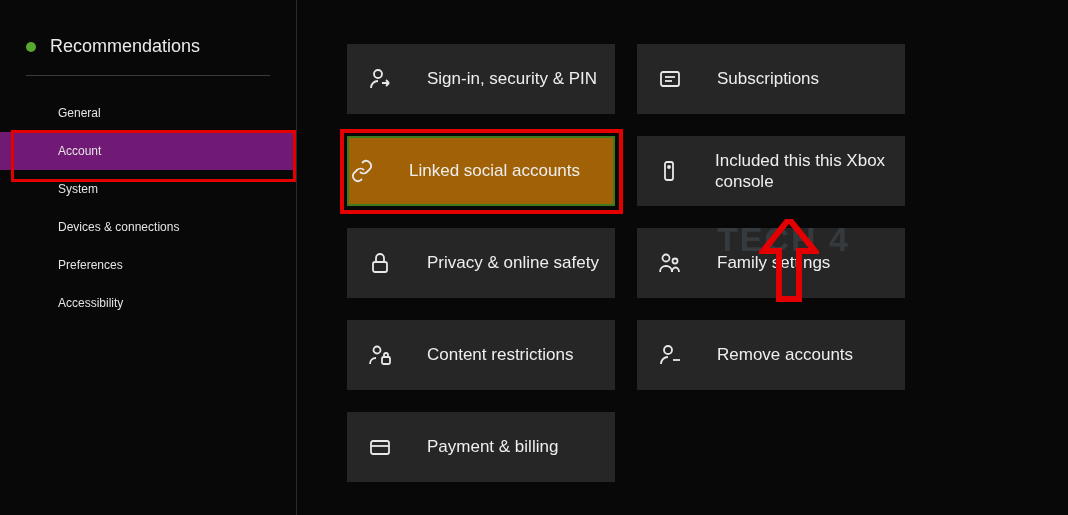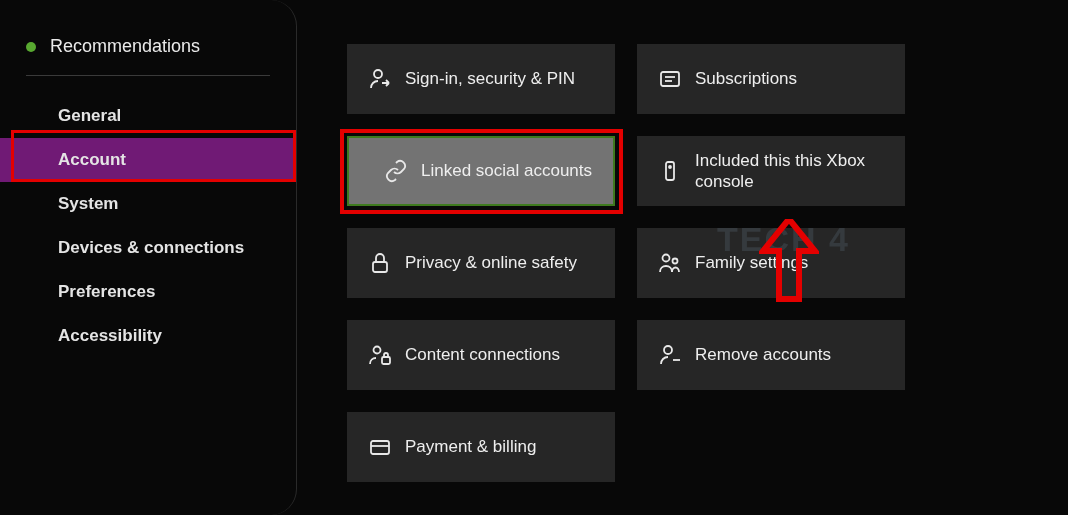--- a/index.html
+++ b/index.html
@@ -6,48 +6,48 @@
     html,body { width:1068px; height:515px; background:#080808; font-family:"Segoe UI",Arial,sans-serif; color:#e8e8e8; overflow:hidden; }
     .app { display:flex; width:100%; height:100%; }
 
     
     .sidebar { width:297px; padding:36px 0 0 0; border-right:1px solid #2a2a2a; }
     .sidebar-header { display:flex; align-items:center; padding:0 0 18px 26px; }
     .dot { width:10px; height:10px; border-radius:50%; background:#58a830; margin-right:14px; }
     .sidebar-title { font-size:18px; font-weight:400; color:#eaeaea; }
     .divider { height:1px; background:#3a3a3a; margin:0 26px 18px 26px; }
     .nav { list-style:none; }
-    .nav li { padding:12px 0 12px 58px; font-size:17px; font-weight:700; color:#e4e4e4; cursor:default; position:relative; }
+    .nav li { padding:12px 0 12px 58px; font-size:12px; font-weight:400; color:#e4e4e4; cursor:default; position:relative; }
     .nav li.selected { background:#701a75; }
     .red-box-side { position:absolute; border:3px solid #e40000; pointer-events:none; left:11px; top:130px; width:285px; height:52px; }
 
     
     .main { flex:1; padding:44px 0 0 50px; position:relative; }
     .tile-grid { display:flex; flex-direction:column; gap:22px; }
     .tile-row { display:flex; gap:22px; }
-    .tile { width:268px; height:70px; background:#262626; display:flex; align-items:center; padding:0 0 0 20px; gap:12px; cursor:default; }
-    .tile.highlight { background:#737373; border:2px solid #3e7a1e; padding-left:34px; }
+    .tile { width:268px; height:70px; background:#262626; display:flex; align-items:center; padding:0 0 0 20px; gap:34px; cursor:default; }
+    .tile.highlight { background:#a16207; border:2px solid #3e7a1e; padding-left:0; }
     .tile .icon { width:26px; display:flex; justify-content:center; align-items:center; }
     .tile svg { stroke:#e8e8e8; fill:none; }
     .tile-label { font-size:17px; color:#eee; line-height:1.25; max-width:190px; }
 
     
     .red-box-tile { position:absolute; border:4px solid #e40000; pointer-events:none; left:43px; top:129px; width:283px; height:85px; }
     .red-arrow { position:absolute; left:462px; top:219px; pointer-events:none; }
     .red-arrow svg { display:block; }
 
     
     .watermark { position:absolute; left:420px; top:220px; font-size:34px; font-weight:800; color:rgba(120,150,170,0.18); letter-spacing:2px; pointer-events:none; white-space:nowrap; }
   </style>
 </head>
 <body>
 
 <div class="app">
 
-  <div class="sidebar" style="position:relative;border-radius:26px;">
+  <div class="sidebar" style="position:relative;">
     <div class="sidebar-header">
       <span class="dot"></span>
       <span class="sidebar-title">Recommendations</span>
     </div>
     <div class="divider"></div>
     <ul class="nav">
       <li>General</li>
       <li class="selected">Account</li>
       <li>System</li>
       <li>Devices &amp; connections</li>
@@ -132,21 +132,21 @@
       <div class="tile-row">
         <div class="tile">
           <span class="icon">
             <svg width="24" height="24" viewBox="0 0 24 24" stroke-width="1.8">
               <circle cx="9" cy="7" r="3.5"></circle>
                 <path d="M2 21c0-3.5 2.5-6 6-6"></path>
                 <rect x="14" y="14" width="8" height="7" rx="1.5"></rect>
                 <path d="M16 14v-2a2 2 0 0 1 4 0v2"></path>
             </svg>
           </span>
-          <span class="tile-label">Content connections</span>
+          <span class="tile-label">Content restrictions</span>
         </div>
         <div class="tile">
           <span class="icon">
             <svg width="24" height="24" viewBox="0 0 24 24" stroke-width="1.8">
               <circle cx="10" cy="7" r="4"></circle>
                 <path d="M3 21c0-4 3-7 7-7"></path>
                 <line x1="15" y1="17" x2="22" y2="17"></line>
             </svg>
           </span>
           <span class="tile-label">Remove accounts</span>

